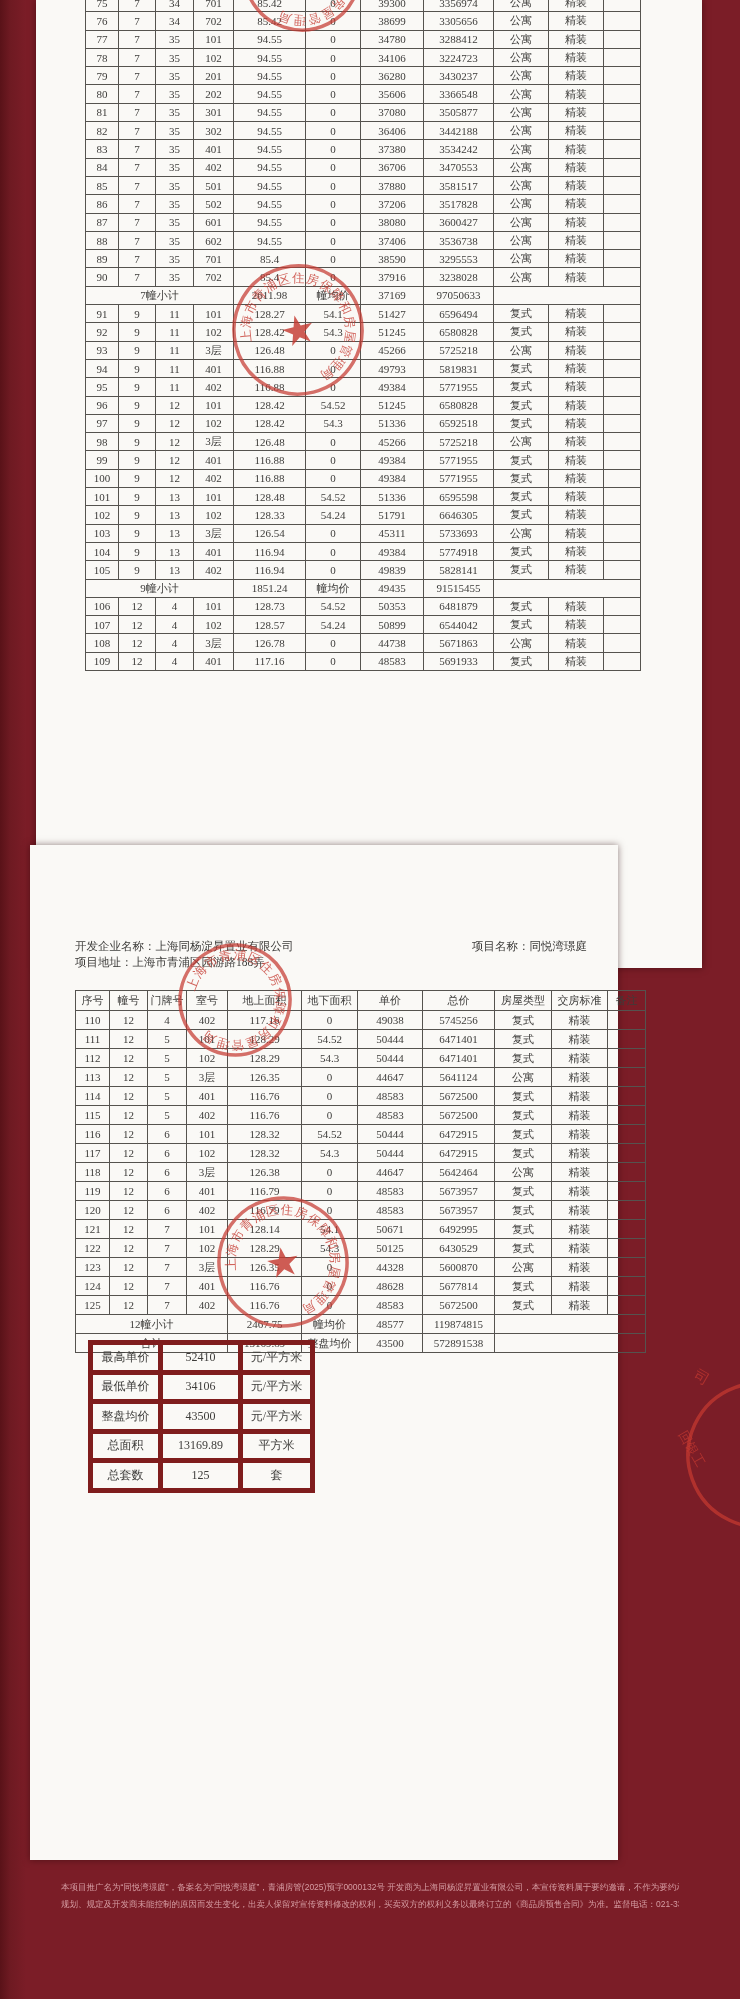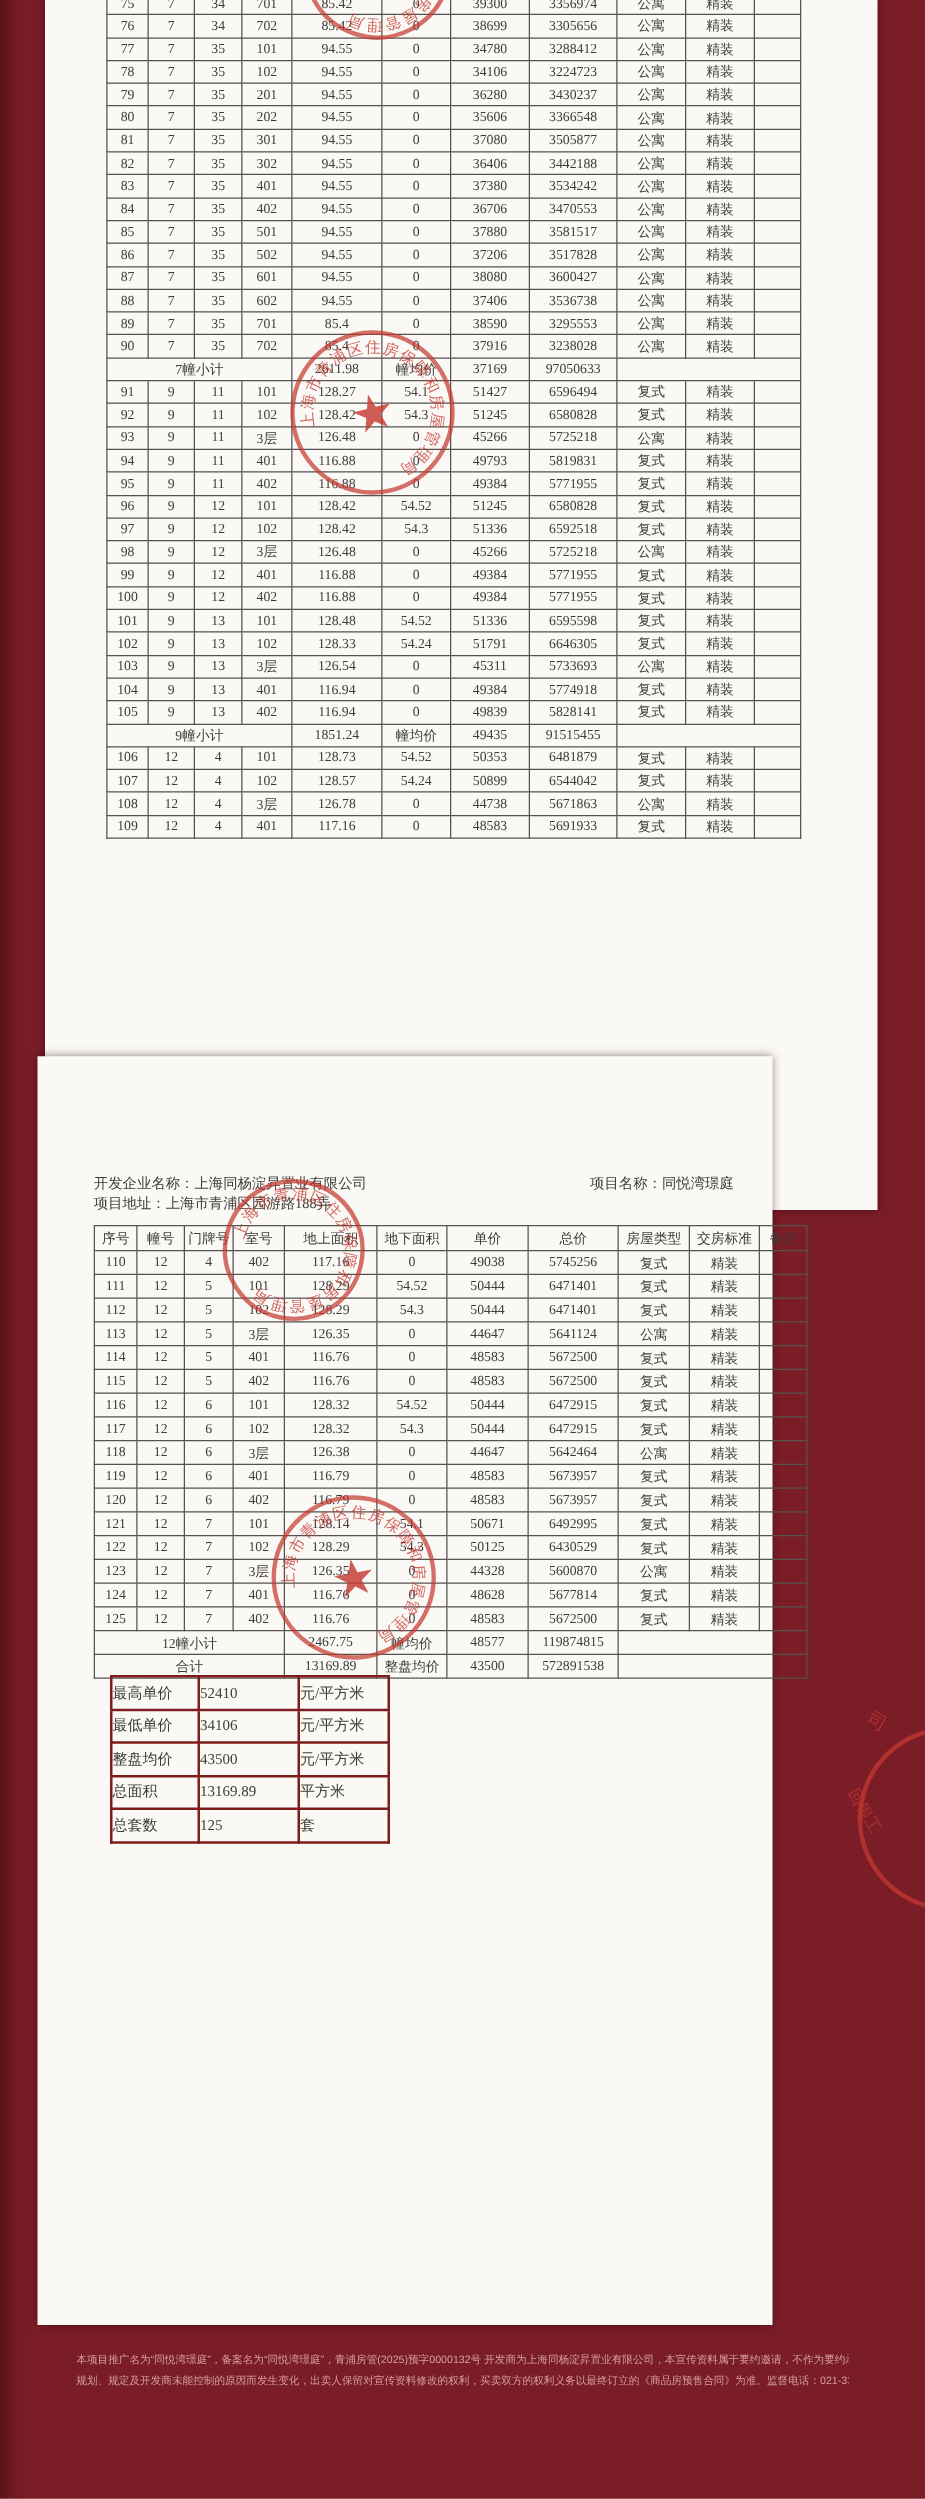--- a/index.html
+++ b/index.html
@@ -29,36 +29,36 @@
     border:1px solid #55534f;
     text-align:center;
     vertical-align:middle;
     padding:0;
     font-weight:normal;
     overflow:hidden;
     white-space:nowrap;
   }
   #t1{left:49px;top:-7px;width:555px;}
   #t1 tr{height:18.3px;}
-  #t2{left:45px;top:135px;width:570px;padding-left:29px;}
+  #t2{left:45px;top:145px;width:570px;padding-left:29px;}
   #t2 thead tr{height:20px;}
   #t2 tbody tr{height:19px;}
 
   .hdr-line{position:absolute;color:#3d3c3a;font-size:11.5px;white-space:nowrap;}
   #dev-line{left:45px;top:94px;}
   #addr-line{left:45px;top:110px;}
   #proj-line{left:442px;top:94px;}
 
   #sumtab{
     position:absolute;left:58px;top:495px;width:222px;
     border-collapse:collapse;table-layout:fixed;
     color:#3d3c3a;font-size:12px;
   }
   #sumtab td{
-    border:2px solid #7f1d1d;text-align:left;vertical-align:middle;height:24.5px;padding:0;white-space:nowrap;
+    border:5px solid #7f1d1d;text-align:center;vertical-align:middle;height:24.5px;padding:0;white-space:nowrap;
   }
 
   .stamp{position:absolute;pointer-events:none;}
   .stamp-ring{fill:none;stroke:rgba(197,57,48,.72);stroke-width:3.5;}
   .stamp-arc{fill:rgba(197,57,48,.78);font-size:12.5px;letter-spacing:1px;}
   .stamp-star{fill:rgba(197,57,48,.82);font-size:40px;text-anchor:middle;}
   .stamp-frag{
     position:absolute;color:rgba(197,57,48,.7);font-size:15px;white-space:nowrap;
   }
 

